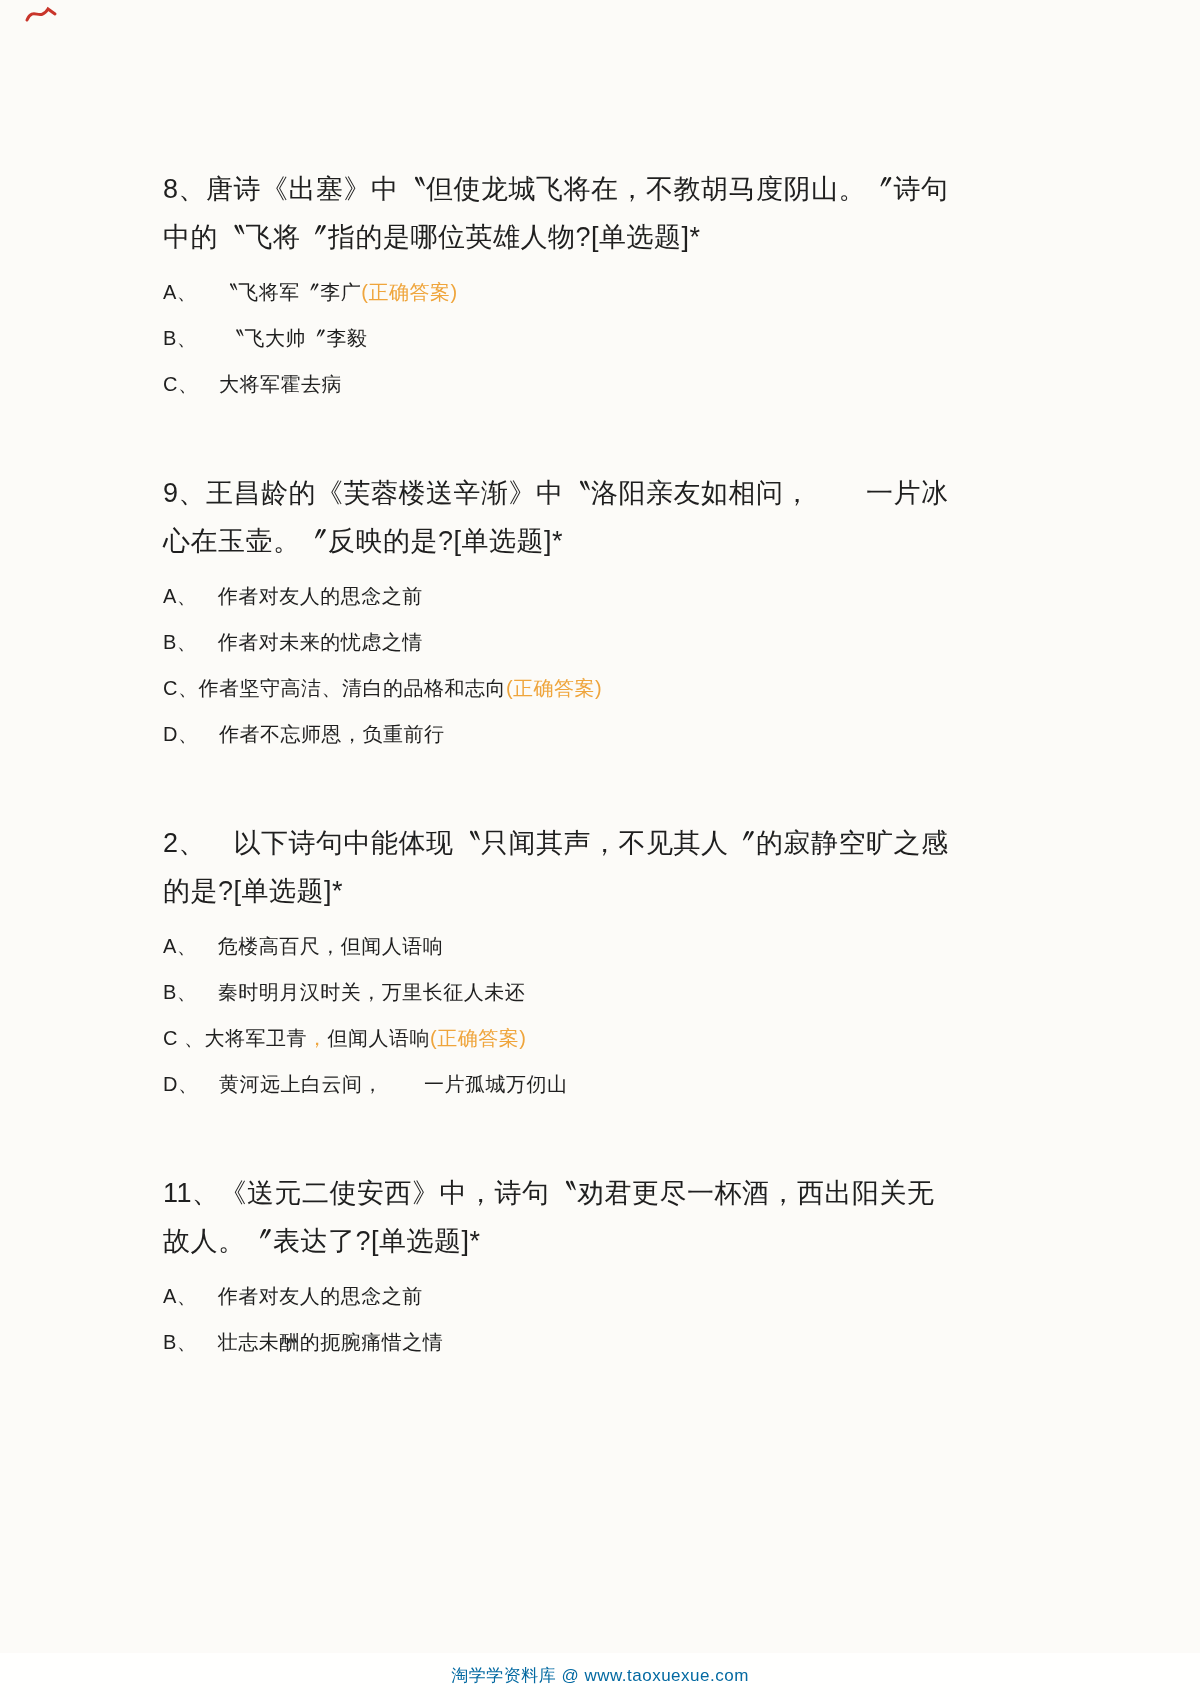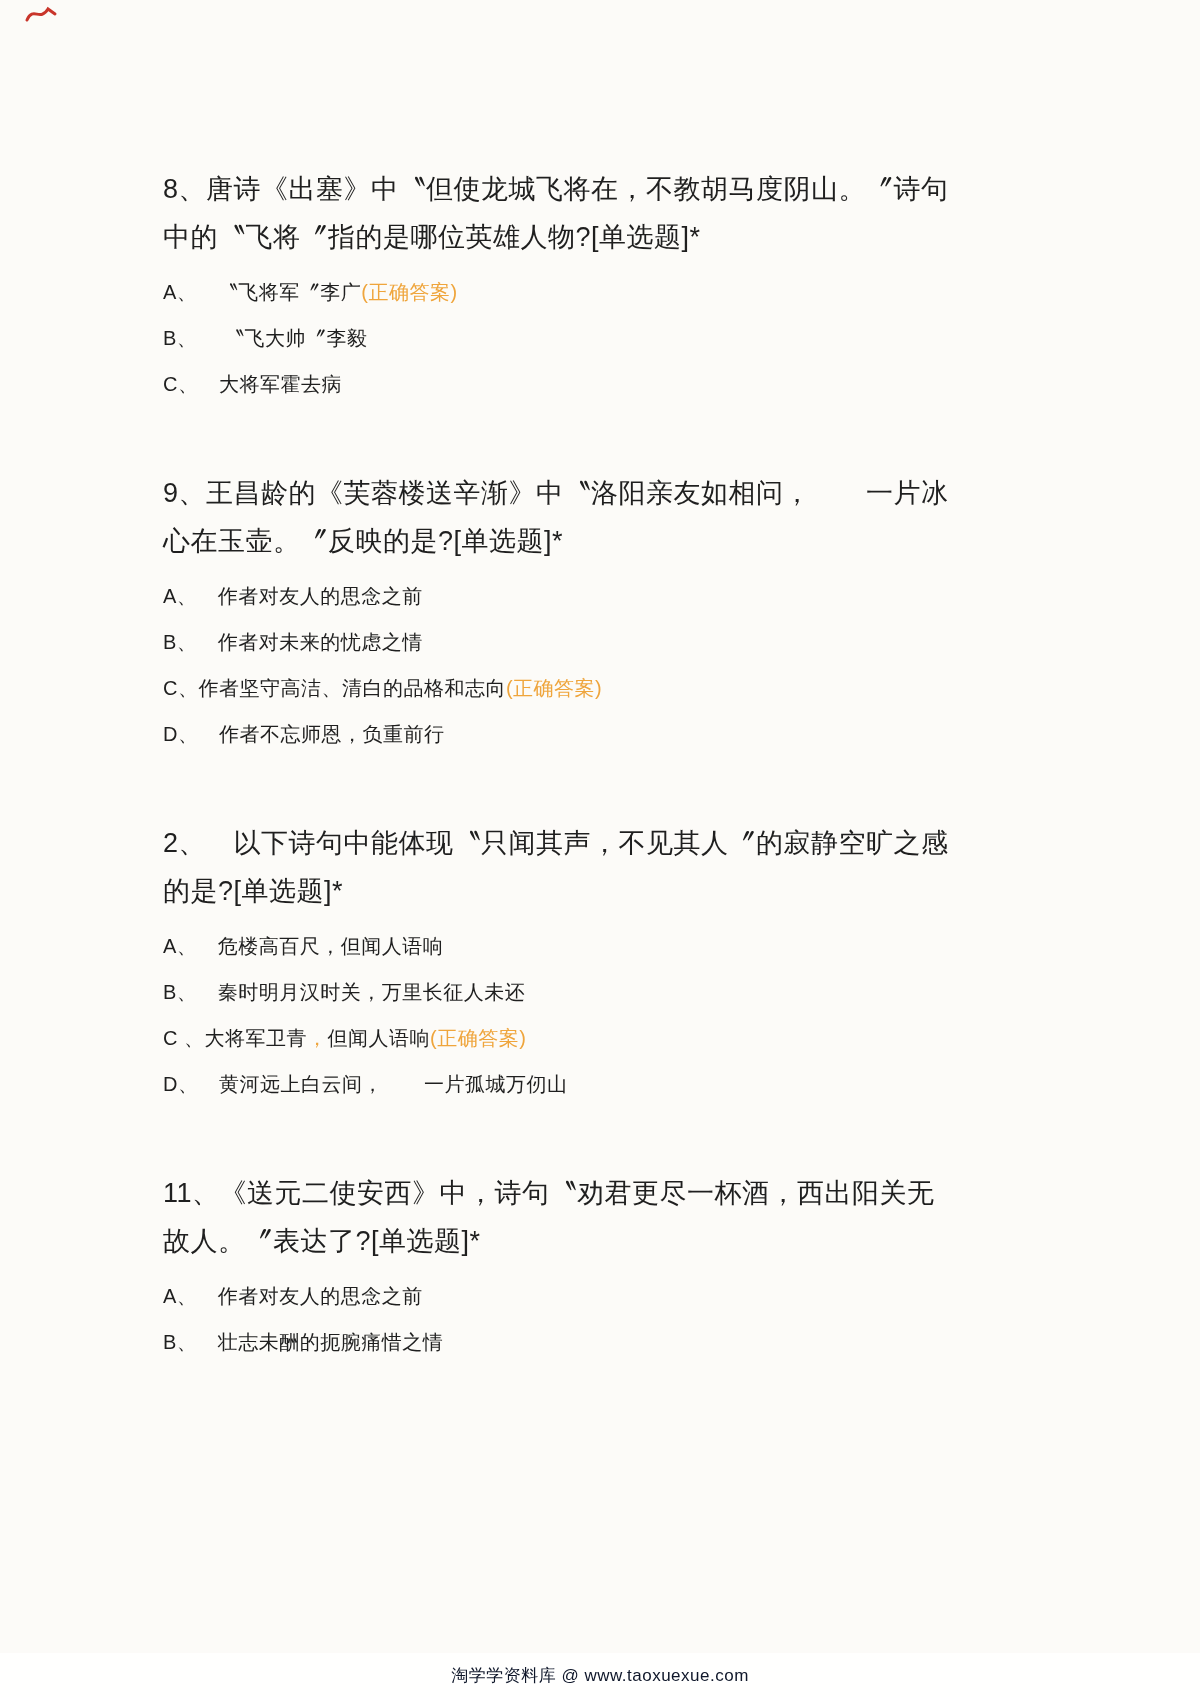--- a/index.html
+++ b/index.html
@@ -48,21 +48,21 @@
     bottom: 0;
     width: 100%;
     height: 44px;
     background: #fffffe;
     display: flex;
     align-items: center;
     justify-content: center;
   }
   .footer-text {
     font-size: 17px;
-    color: #0f172a;
+    color: #0369a1;
     letter-spacing: 0.5px;
   }
 </style>
 </head>
 <body>
 
 <div class="page" style="--page-bg: #fcfbf8; --text: #1f1f1f; --accent: #efa53c;">
 
   <svg class="corner-mark" viewBox="0 0 34 26" aria-hidden="true">
     <path id="corner-mark-path" d="M3,18 C9,4 16,20 24,7 L31,12" fill="none" stroke="#c9352b" stroke-width="3" stroke-linecap="round"></path>

